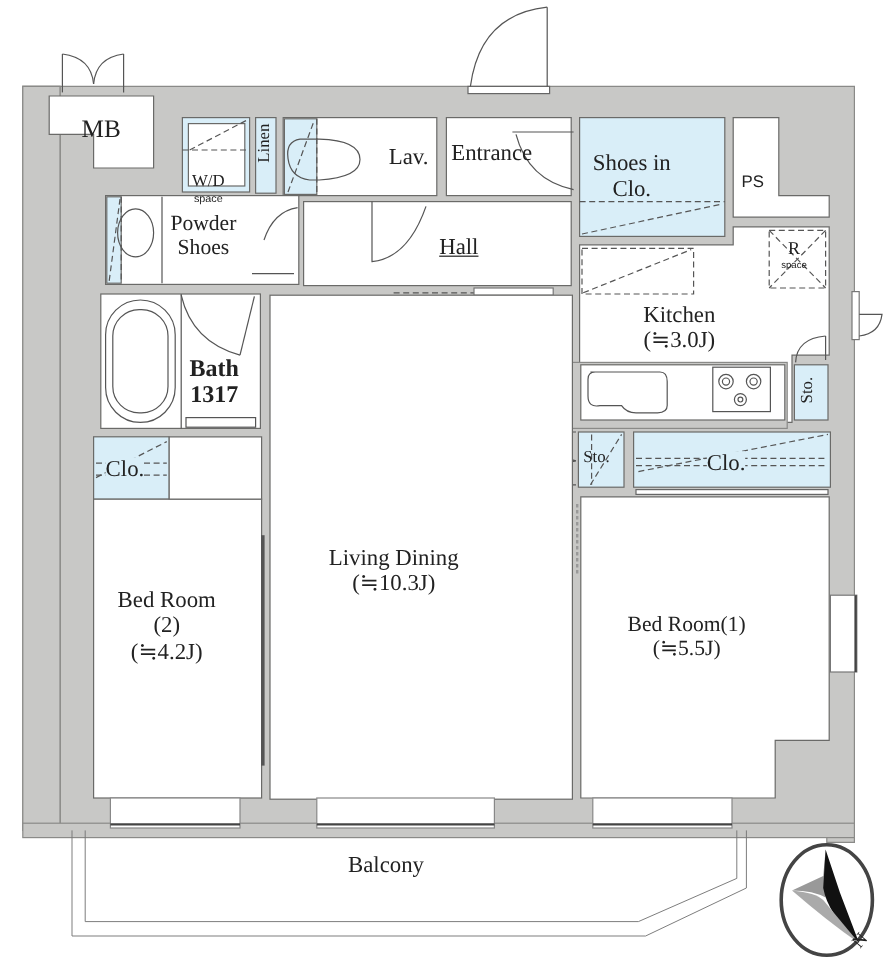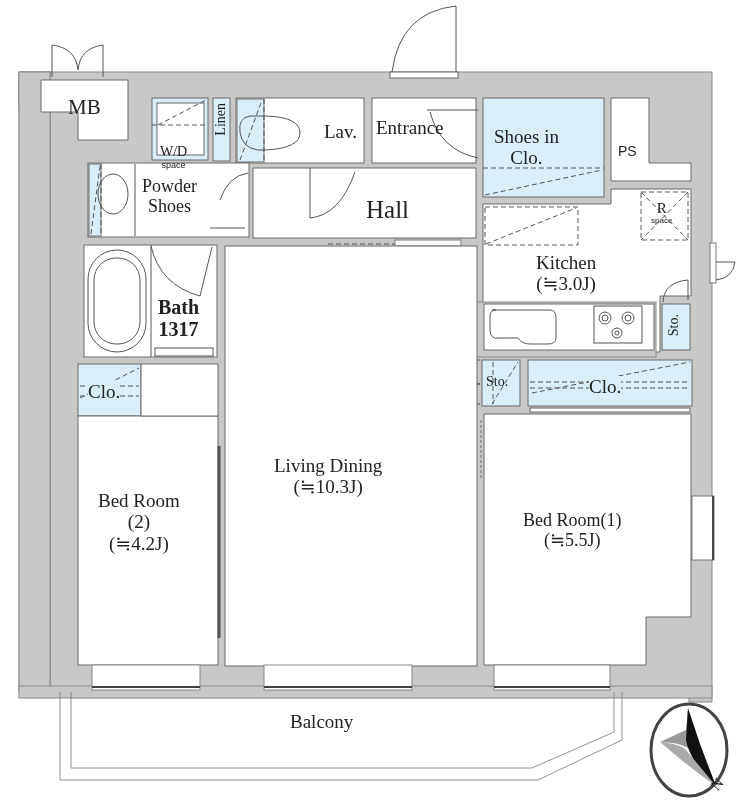--- a/index.html
+++ b/index.html
@@ -171,21 +171,21 @@
 <div class="lbl" style="left:376px;top:117px;font-size:19px;">Entrance</div>
 <div class="lbl" style="left:494px;top:126px;font-size:19px;">
   <div>Shoes in</div>
   <div>Clo.</div>
 </div>
 <div class="lbl s" style="left:618px;top:144px;font-size:14px;">PS</div>
 <div class="lbl" style="left:142px;top:176px;font-size:18px;">
   <div>Powder</div>
   <div>Shoes</div>
 </div>
-<div class="lbl" style="left:366px;top:196px;font-size:25px;">Hall</div>
+<div class="lbl" style="left:366px;top:196px;font-size:19px;text-decoration:underline;">Hall</div>
 <div class="lbl" style="left:651px;top:200px;font-size:15px;">
   <div>R</div>
   <div class="s" style="font-size:8px;font-family:'Liberation Sans',sans-serif;">space</div>
 </div>
 <div class="lbl" style="left:536px;top:252px;font-size:19px;">
   <div>Kitchen</div>
   <div>(≒3.0J)</div>
 </div>
 <div class="lbl vert" style="left:666px;top:314px;font-size:14px;transform:rotate(180deg);">Sto.</div>
 <div class="lbl" style="left:158px;top:296px;font-size:20px;font-weight:bold;">

